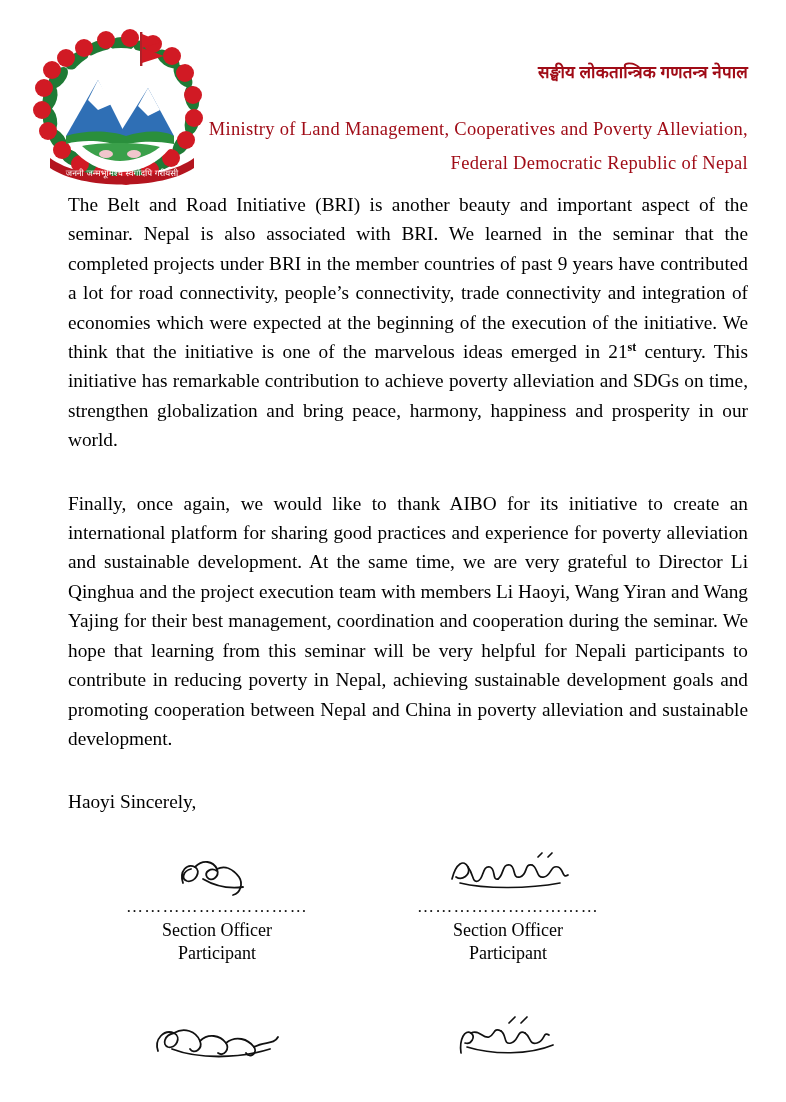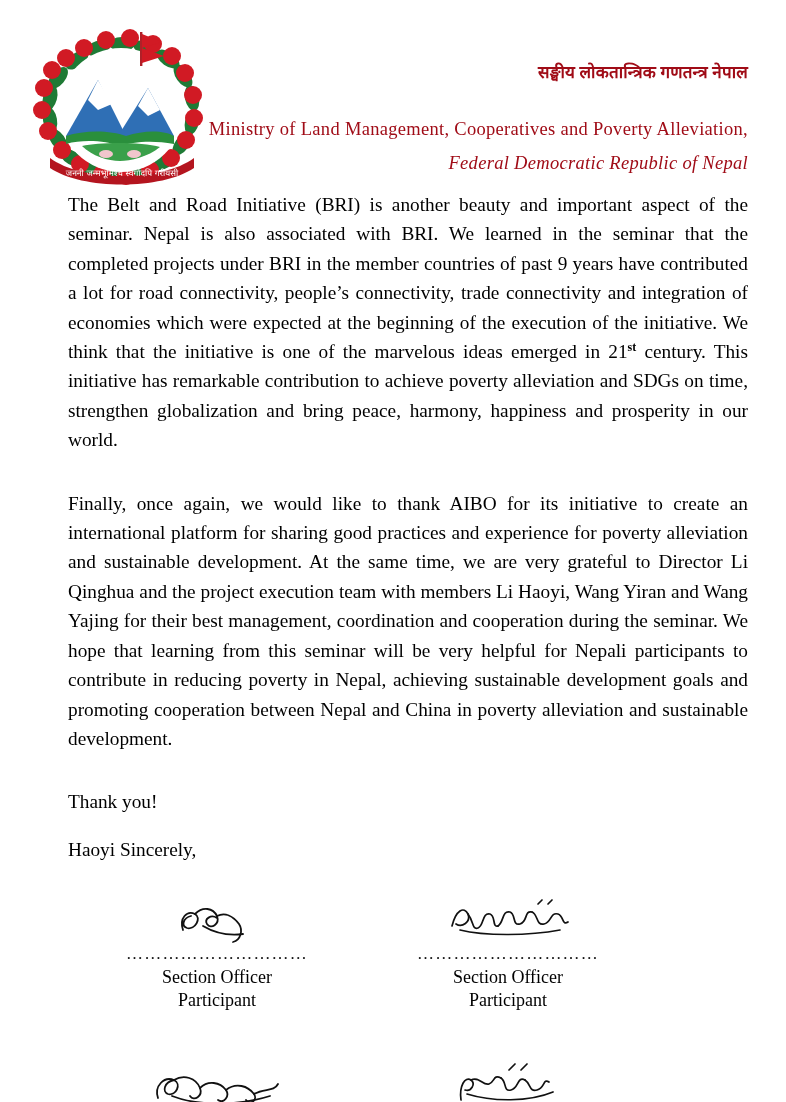--- a/index.html
+++ b/index.html
@@ -57,21 +57,20 @@
     letter-spacing: .3px;
     margin-bottom: 13px;
     white-space: nowrap;
     margin-top: 36px;
   }
   .head-en2 {
     font-size: 18.5px;
     color: #a00c17;
     letter-spacing: .3px;
     white-space: nowrap;
-    font-style: italic;
   }
 
   
   .body-wrap {
     padding: 0 38px 0 68px;
   }
   p.para {
     font-size: 19.3px;
     line-height: 29.4px;
     text-align: justify;
@@ -235,21 +234,20 @@
       <div class="head-en2">Federal Democratic Republic of Nepal</div>
     </div>
   </div>
 
   <div class="body-wrap">
 
     <p class="para"><span>The Belt and Road Initiative (BRI) is another beauty and important aspect of the seminar. Nepal is also associated with BRI. We learned in the seminar that the completed projects under BRI in the member countries of past 9 years have contributed a lot for road connectivity, people’s connectivity, trade connectivity and integration of economies which were expected at the beginning of the execution of the initiative. We think that the initiative is one of the marvelous ideas emerged in 21</span><sup>st</sup><span> century. This initiative has remarkable contribution to achieve poverty alleviation and SDGs on time, strengthen globalization and bring peace, harmony, happiness and prosperity in our world.</span></p>
 
     <p class="para">Finally, once again, we would like to thank AIBO for its initiative to create an international platform for sharing good practices and experience for poverty alleviation and sustainable development. At the same time, we are very grateful to Director Li Qinghua and the project execution team with members Li Haoyi, Wang Yiran and Wang Yajing for their best management, coordination and cooperation during the seminar. We hope that learning from this seminar will be very helpful for Nepali participants to contribute in reducing poverty in Nepal, achieving sustainable development goals and promoting cooperation between Nepal and China in poverty alleviation and sustainable development.</p>
 
-    <div class="thanks">Thank you!</div>
     <div class="sincerely">Haoyi Sincerely,</div>
 
     <div class="sig-grid">
 
       <div class="sig-row row1">
 
         <div class="sig-cell c1">
           <div class="sig-ink">
             <svg width="120" height="54" viewBox="0 0 120 54" xmlns="http://www.w3.org/2000/svg">
               <g fill="none" stroke="#111111" stroke-width="1.8" stroke-linecap="round">

